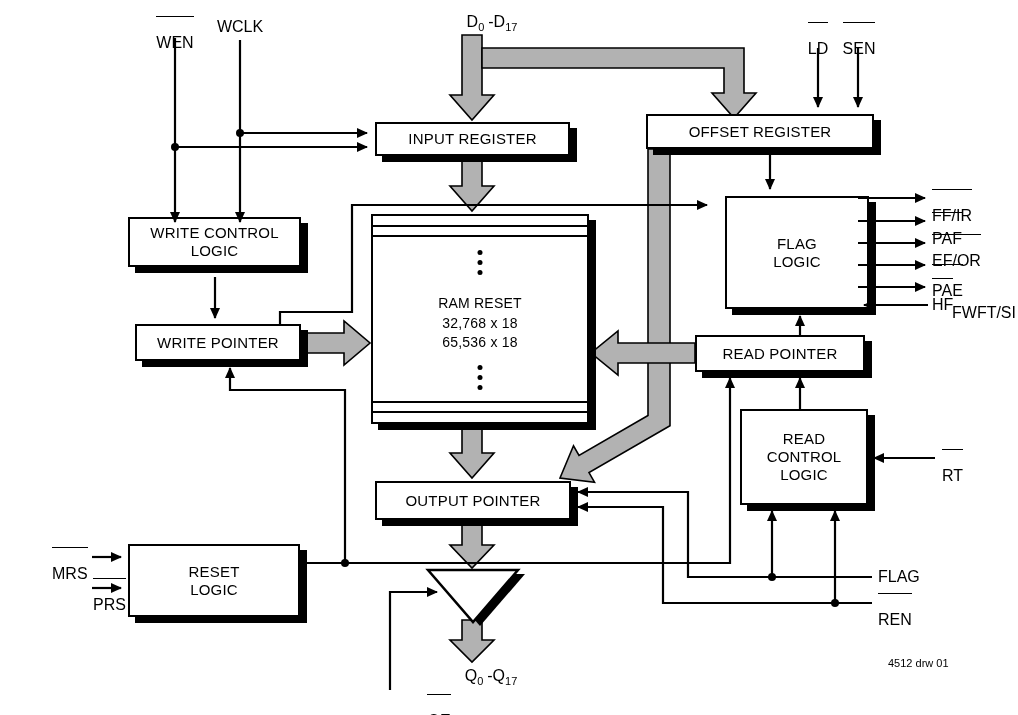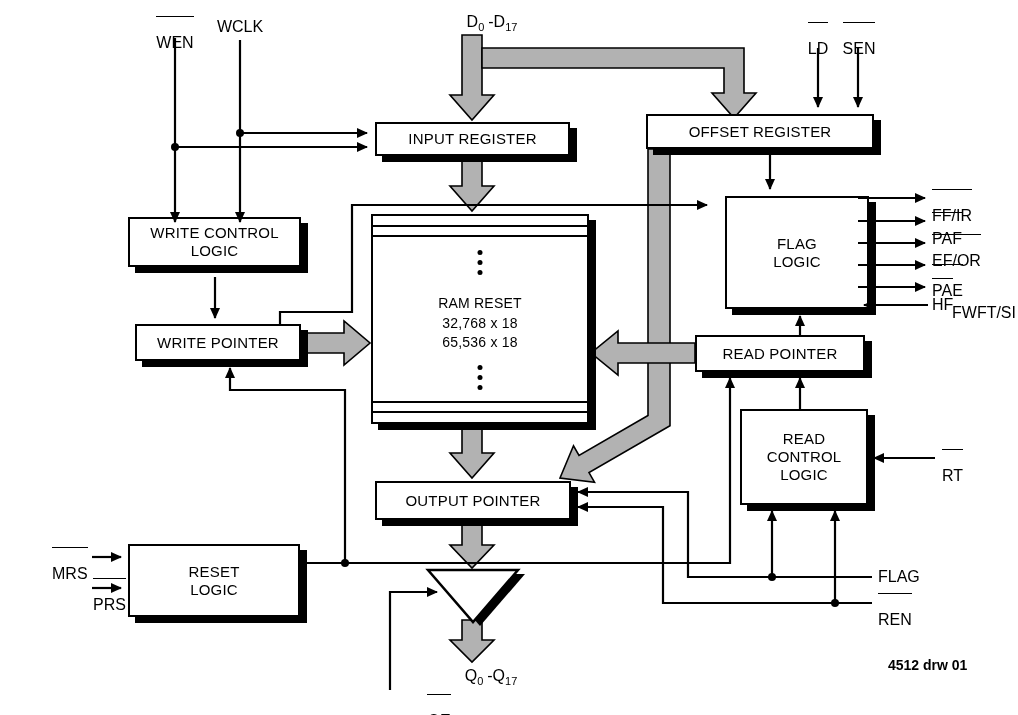--- a/index.html
+++ b/index.html
@@ -14,21 +14,21 @@
     position:absolute; box-sizing:border-box; background:#fff;
     border:2px solid #000; box-shadow:7px 6px 0 0 #000;
     display:flex; flex-direction:column; align-items:center; justify-content:center;
     text-align:center; font-size:15px; line-height:1.18; letter-spacing:0.2px;
     z-index:2;
   }
   .sig { position:absolute; font-size:16px; white-space:nowrap; z-index:4; }
   .ctr { text-align:center; }
   .ovl { display:inline-block; border-top:1.7px solid #000; padding-top:18px; line-height:1.05; }
   sub { font-size:11px; }
-  .note { font-size:14px;font-weight:bold; }
+  .note { font-size:11px; }
   .gray { fill:#b2b2b2; stroke:#000; stroke-width:1.6; }
   .wire { fill:none; stroke:#000; stroke-width:2.2; }
   .dot  { fill:#000; stroke:none; }
   .ram-line { position:absolute; left:0; right:0; height:2px; background:#000; }
   .dots { position:absolute; left:50%; transform:translateX(-50%); display:flex; flex-direction:column; gap:5px; }
   .dots i { width:5px; height:5px; background:#000; border-radius:50%; }
   .ram-text { position:absolute; left:0; right:0; top:78px; font-size:14px; line-height:1.4; }
 </style>
 </head>
 <body>

